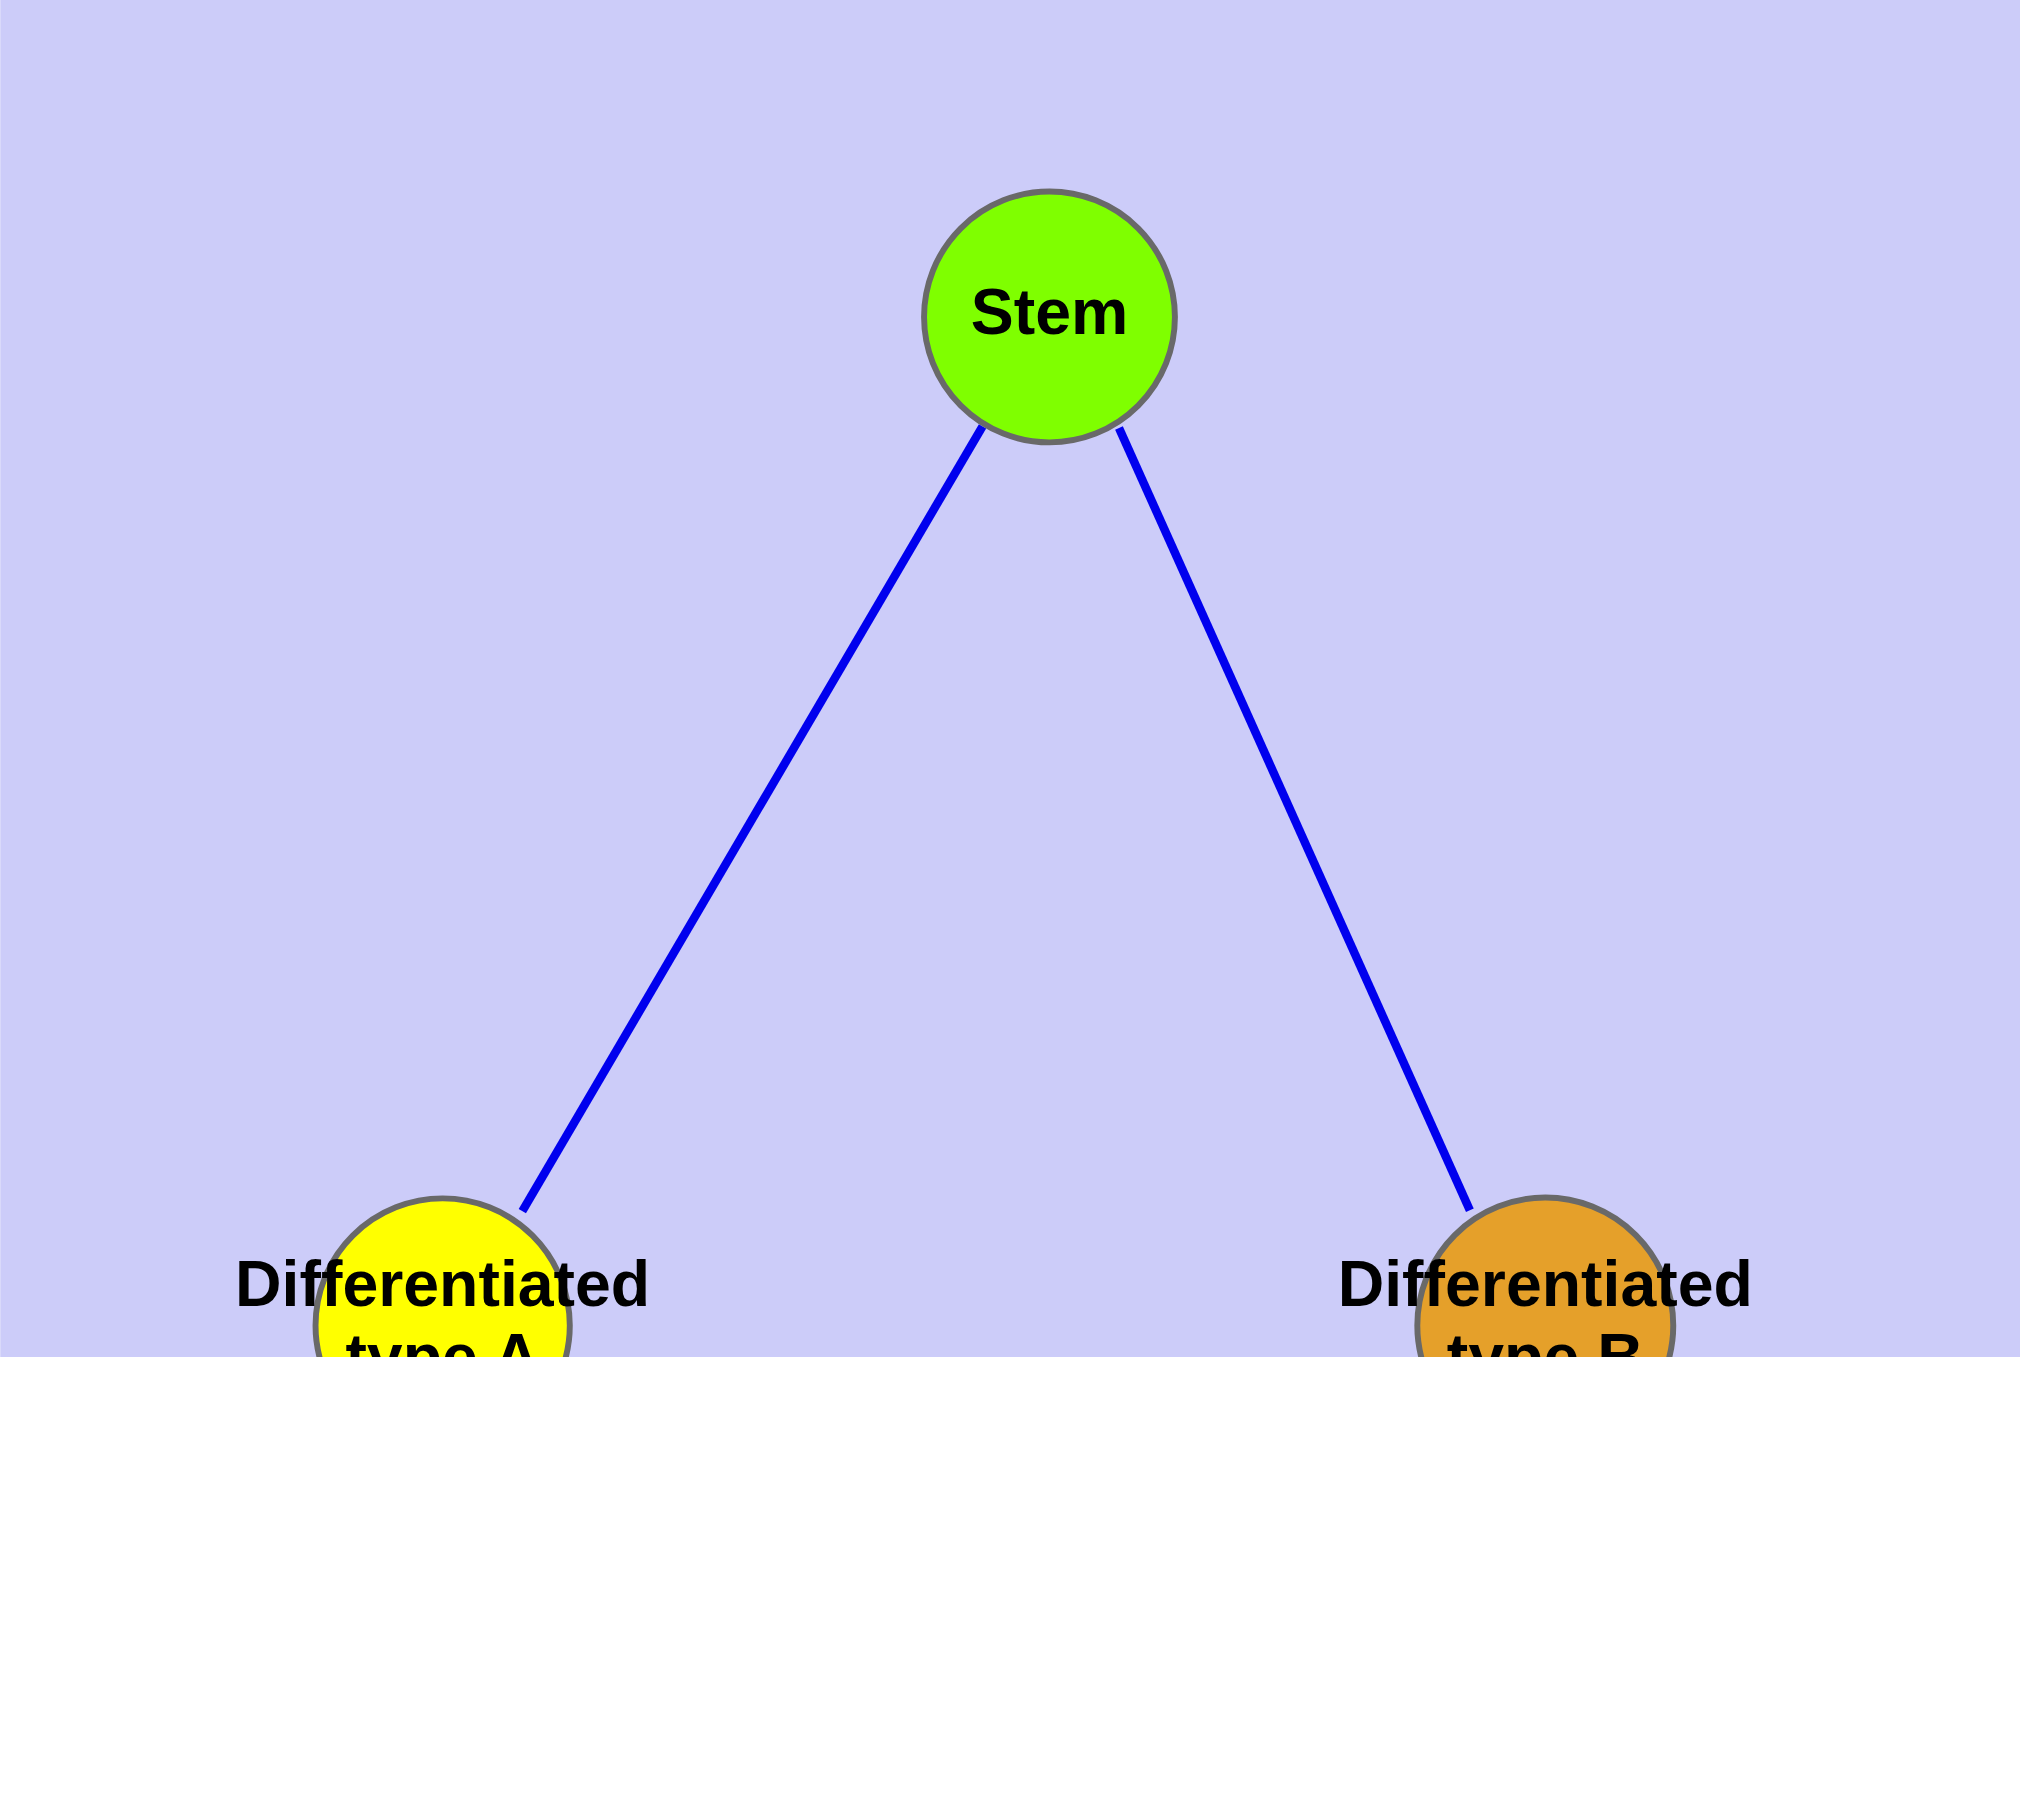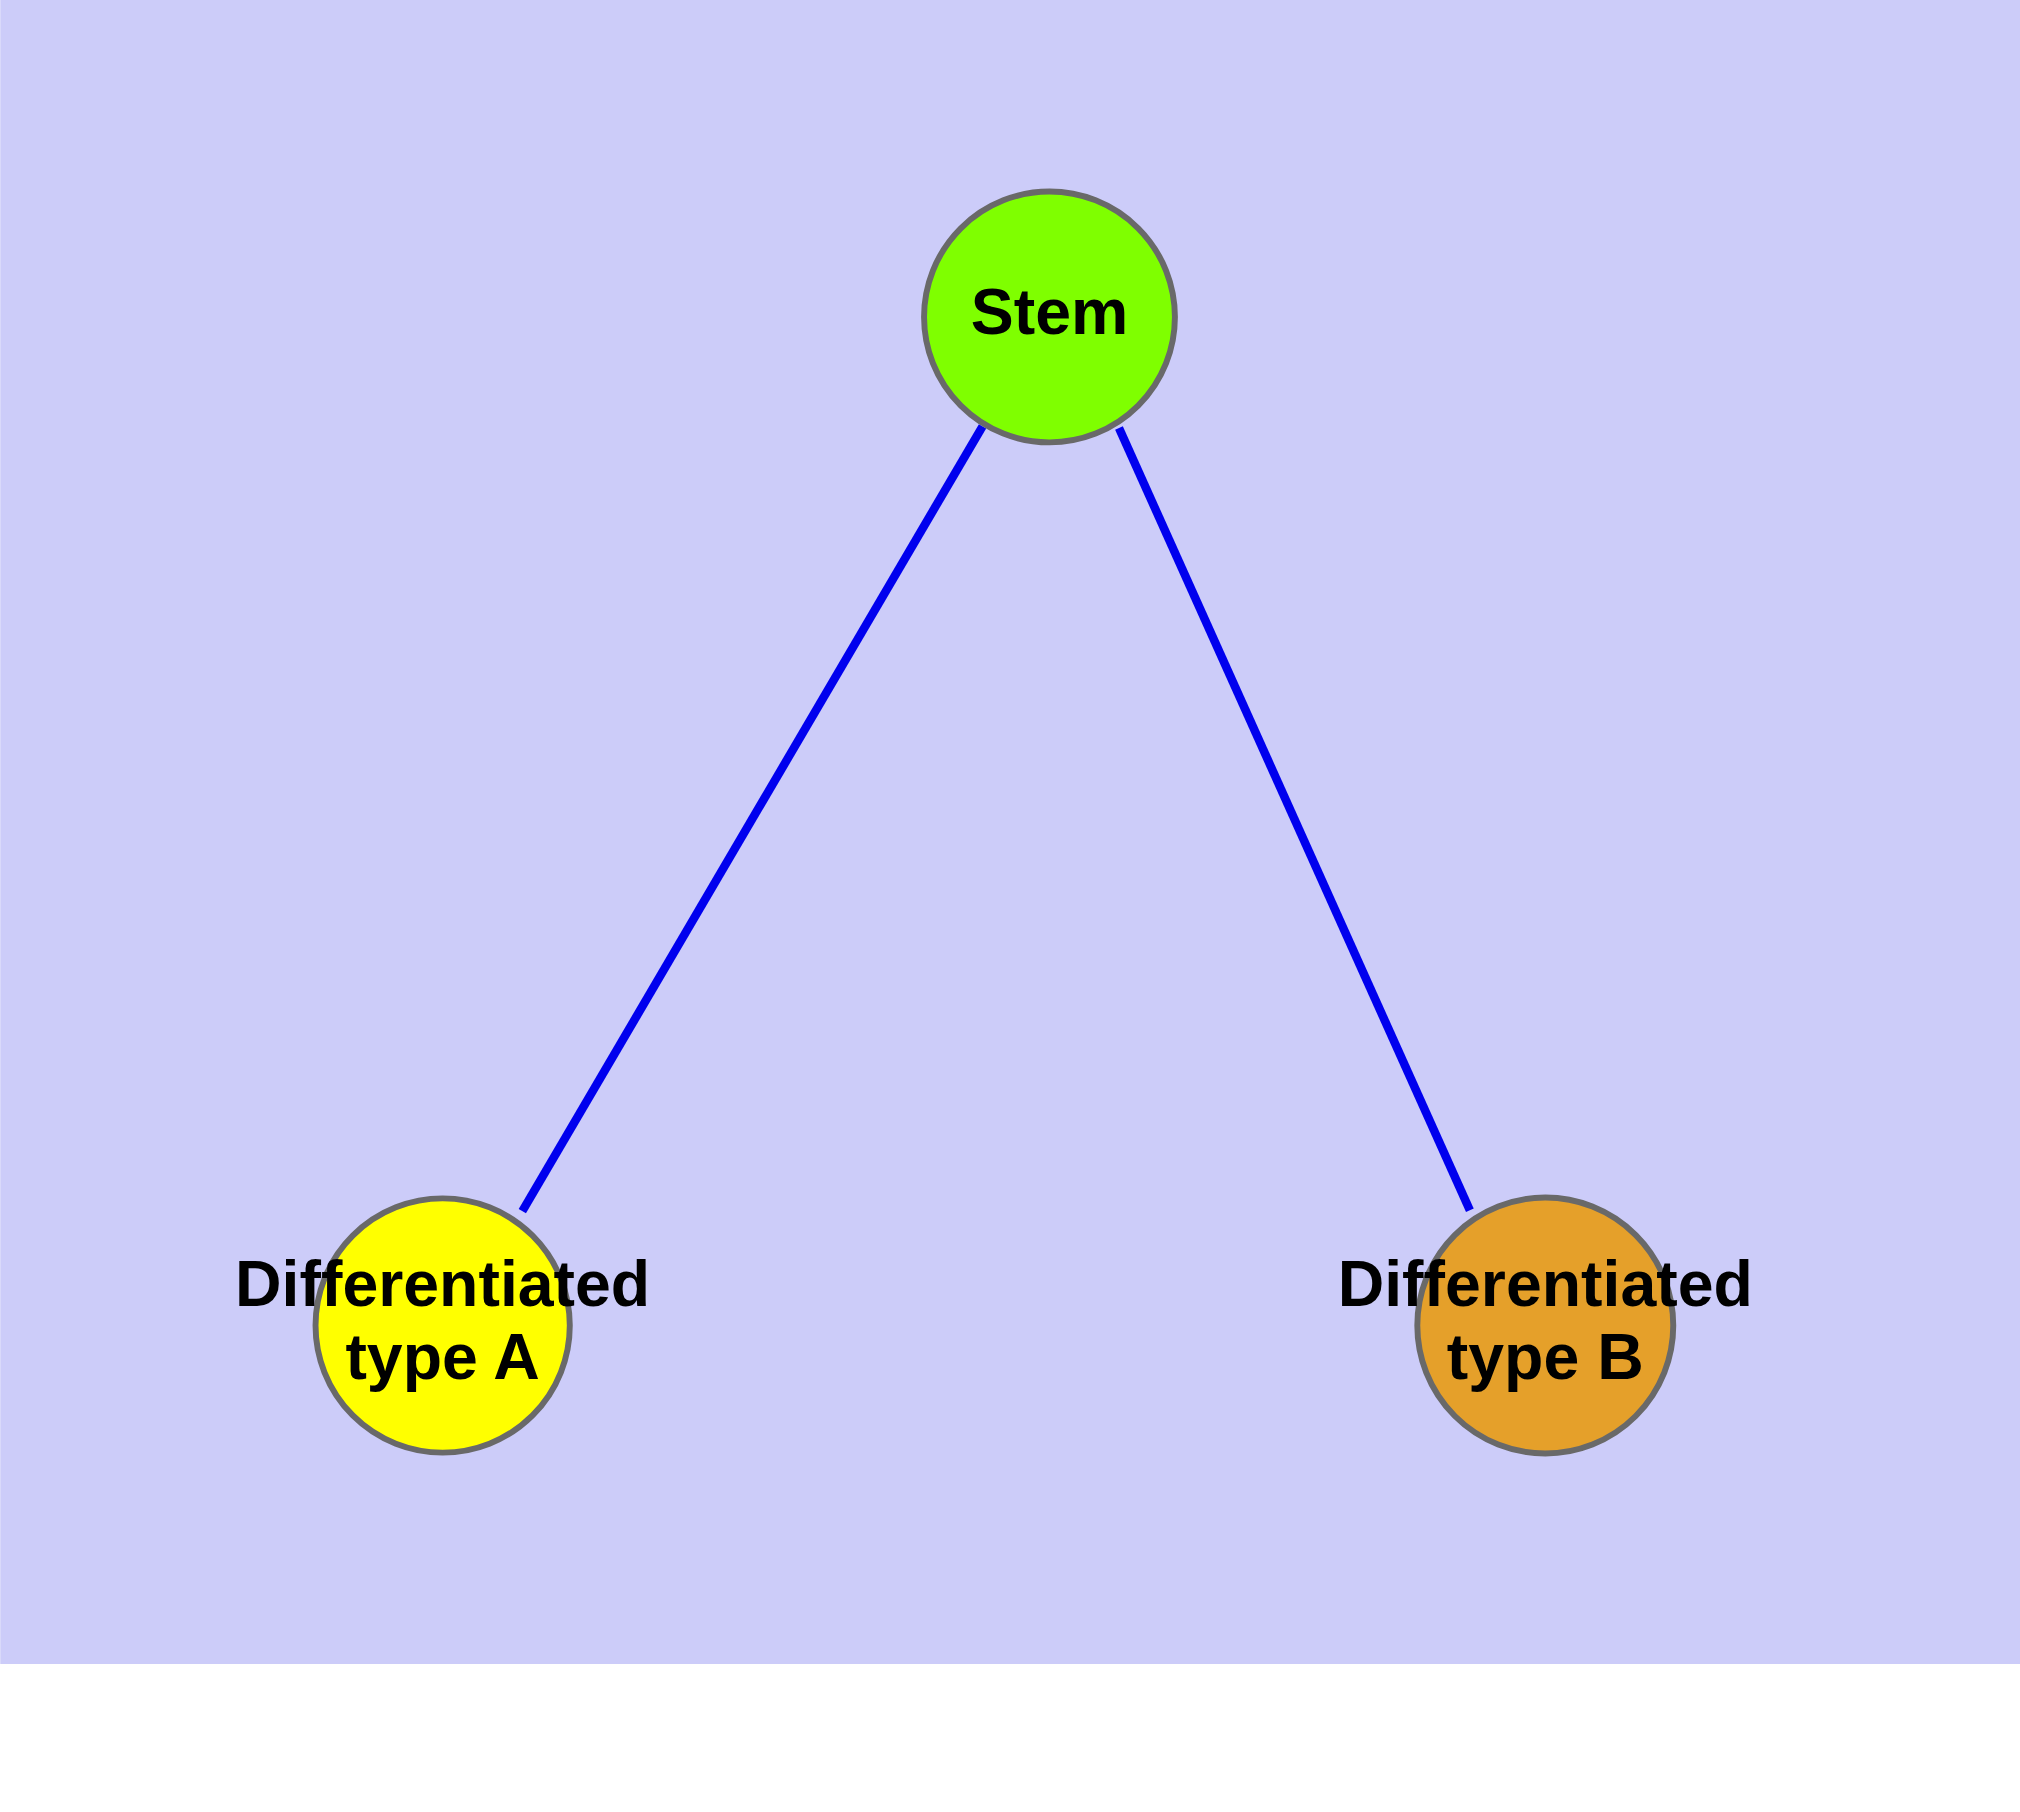--- a/index.html
+++ b/index.html
@@ -28,21 +28,21 @@
     fill: #000000;
     stroke: none;
     dominant-baseline: middle;
     text-anchor: middle;
     white-space: pre;
   }
 </style>
 </head>
 <body>
 
-<div id="canvas" style="width: 2021px; height: 1664px;">
+<div id="canvas" style="width: 2021px; height: 1357px;">
   <svg id="graph-svg" viewBox="0 0 2384 2138" xmlns="http://www.w3.org/2000/svg" style="width: 2021px; height: 1812px;">
 
     <rect id="bg-rect" x="0" y="0" width="2384" height="2138" fill="#ccccf9"></rect>
 
     <g id="edges-layer">
         <line x1="1159" y1="503" x2="616" y2="1429" stroke="#0000ee" stroke-width="10" stroke-linecap="butt"></line>
         <line x1="1320" y1="505" x2="1734" y2="1428" stroke="#0000ee" stroke-width="10" stroke-linecap="butt"></line>
       </g>
     <g id="nodes-layer">
         <circle cx="1238" cy="374" r="148" fill="#7fff00" stroke="#696969" stroke-width="7"></circle>

